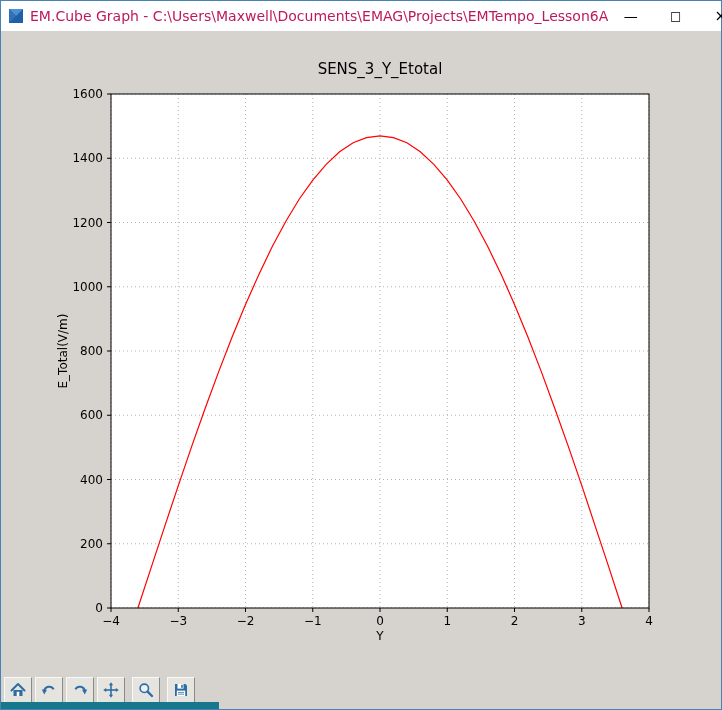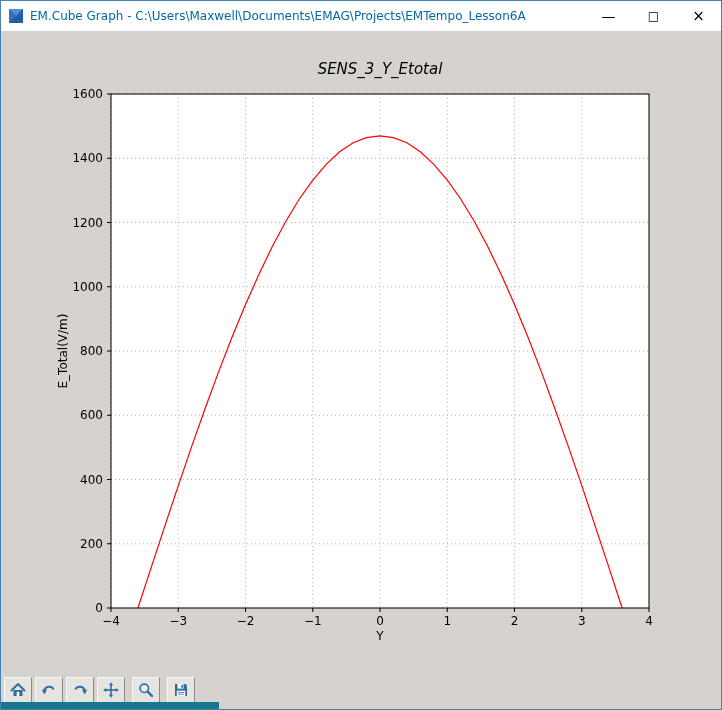--- a/index.html
+++ b/index.html
@@ -16,40 +16,40 @@
     background:#d6d3ce;
     box-sizing:content-box;
   }
   
   .titlebar{
     position:absolute;top:0;left:0;right:0;height:30px;
     background:#ffffff;
     display:flex;align-items:center;
   }
   .app-icon{width:16px;height:16px;margin-left:7px;display:flex;align-items:center;}
-  .title-text{font-size:12px;color:#0369a1;margin-left:6px;white-space:nowrap;}
+  .title-text{font-size:14px;color:#be185d;margin-left:6px;white-space:nowrap;}
   .win-controls{margin-left:auto;display:flex;height:100%;}
   .win-btn{
     width:45px;height:100%;
     display:flex;align-items:center;justify-content:center;
     color:#000;cursor:default;user-select:none;
   }
   .win-btn.min{font-size:14px;}
   .win-btn.max{font-size:12px;}
   .win-btn.close{font-size:15px;}
   
   .content{
     position:absolute;top:30px;left:0;
     width:720px;height:678px;
     background:#d6d3ce;
   }
   #plot{position:absolute;top:0;left:0;}
   .chart-title{
     position:absolute;left:110px;width:538px;top:29px;
-    text-align:center;font-size:15px;color:#000;font-style:italic;
+    text-align:center;font-size:15px;color:#000;
   }
   .xlabel{
     position:absolute;left:110px;width:538px;top:598px;
     text-align:center;font-size:12px;color:#000;
   }
   .ylabel{
     position:absolute;left:62px;top:320px;
     transform:translate(-50%,-50%) rotate(-90deg);
     font-size:12px;color:#000;white-space:nowrap;
   }

